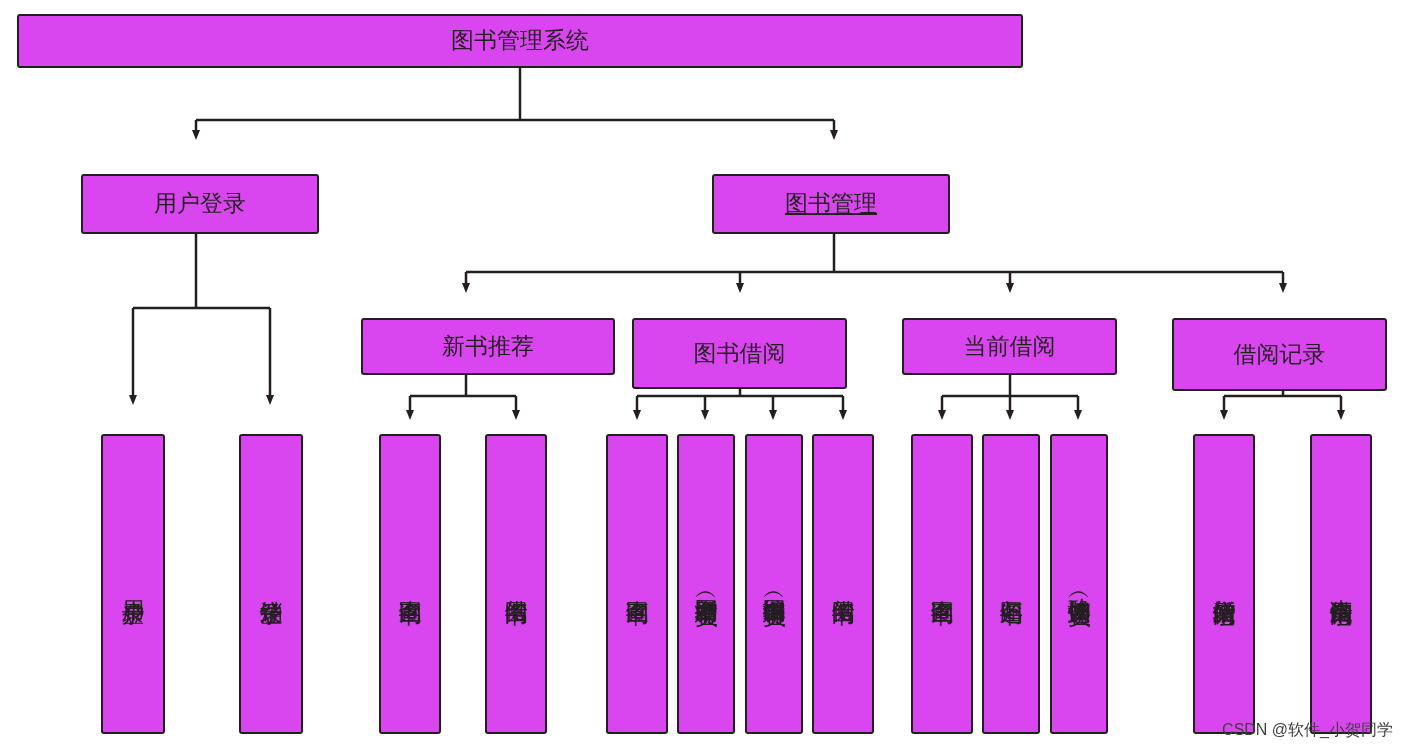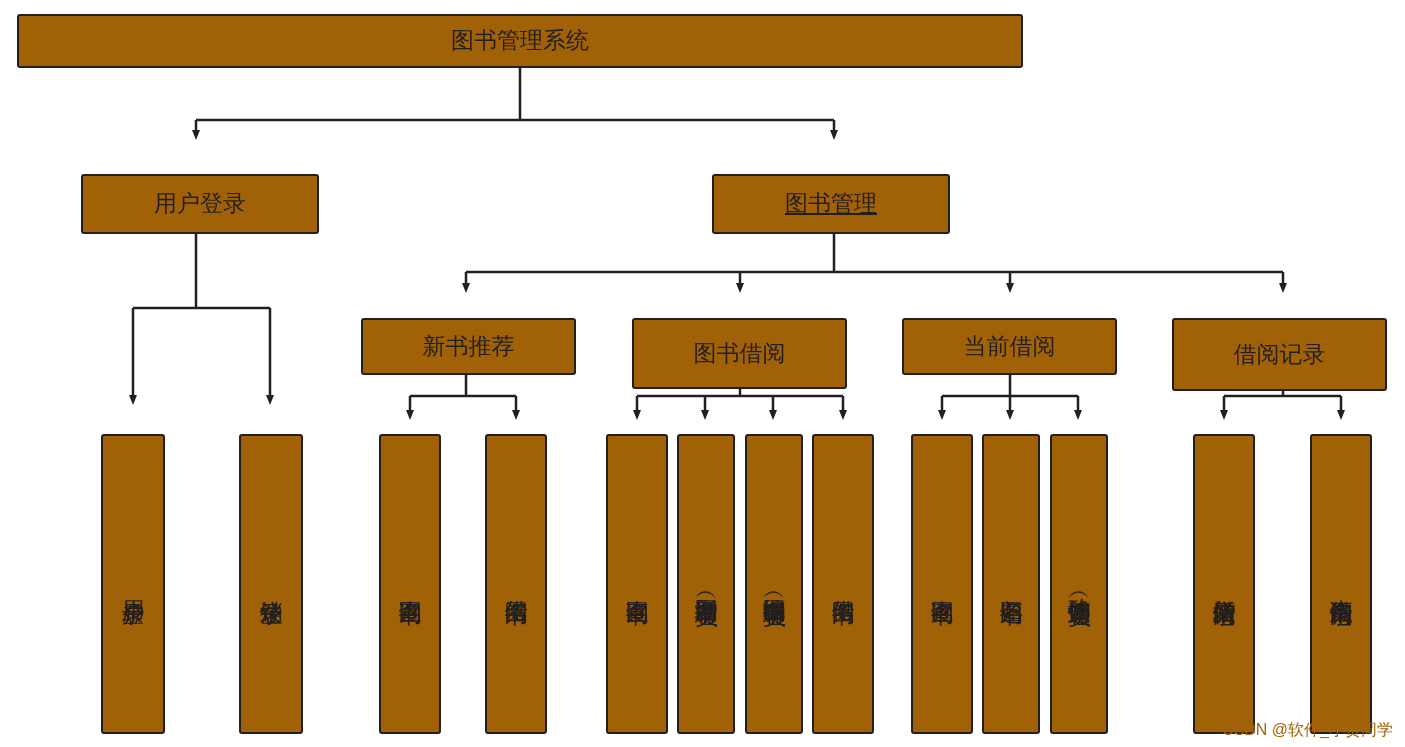--- a/index.html
+++ b/index.html
@@ -22,21 +22,21 @@
     left: 0;
     top: 0;
     width: 1405px;
     height: 747px;
     pointer-events: none;
   }
   .node {
     position: absolute;
     box-sizing: border-box;
     border: 2px solid #231f20;
-    background: #a16207;
+    background: #d946ef;
     border-radius: 3px;
     display: flex;
     align-items: center;
     justify-content: center;
     color: #231f20;
   }
   .node .lbl {
     display: block;
     text-align: center;
     line-height: 1.18;
@@ -52,21 +52,21 @@
     text-orientation: upright;
     letter-spacing: 1px;
     line-height: 1.1;
     max-height: 100%;
   }
   .watermark {
     position: absolute;
     right: 12px;
     bottom: 6px;
     font-size: 16px;
-    color: #a16207;
+    color: #404040;
     white-space: nowrap;
   }
 </style>
 </head>
 <body>
 
 <div id="canvas">
 
   <svg class="lines" viewBox="0 0 1405 747">
     <defs>
@@ -122,21 +122,21 @@
     <span class="lbl">图书管理系统</span>
   </div>
 
   <div class="node h" style="left:81px; top:174px; width:238px; height:60px;">
     <span class="lbl">用户登录</span>
   </div>
   <div class="node h" style="left:712px; top:174px; width:238px; height:60px;text-decoration:underline;">
     <span class="lbl">图书管理</span>
   </div>
 
-  <div class="node h" style="left:361px; top:318px; width:215px; height:57px;">
+  <div class="node h" style="left:361px; top:318px; width:254px; height:57px;">
     <span class="lbl">新书推荐</span>
   </div>
   <div class="node h" style="left:632px; top:318px; width:215px; height:71px;">
     <span class="lbl">图书借阅</span>
   </div>
   <div class="node h" style="left:902px; top:318px; width:215px; height:57px;">
     <span class="lbl">当前借阅</span>
   </div>
   <div class="node h" style="left:1172px; top:318px; width:215px; height:73px;align-items:center;">
     <span class="lbl">借阅记录</span>

